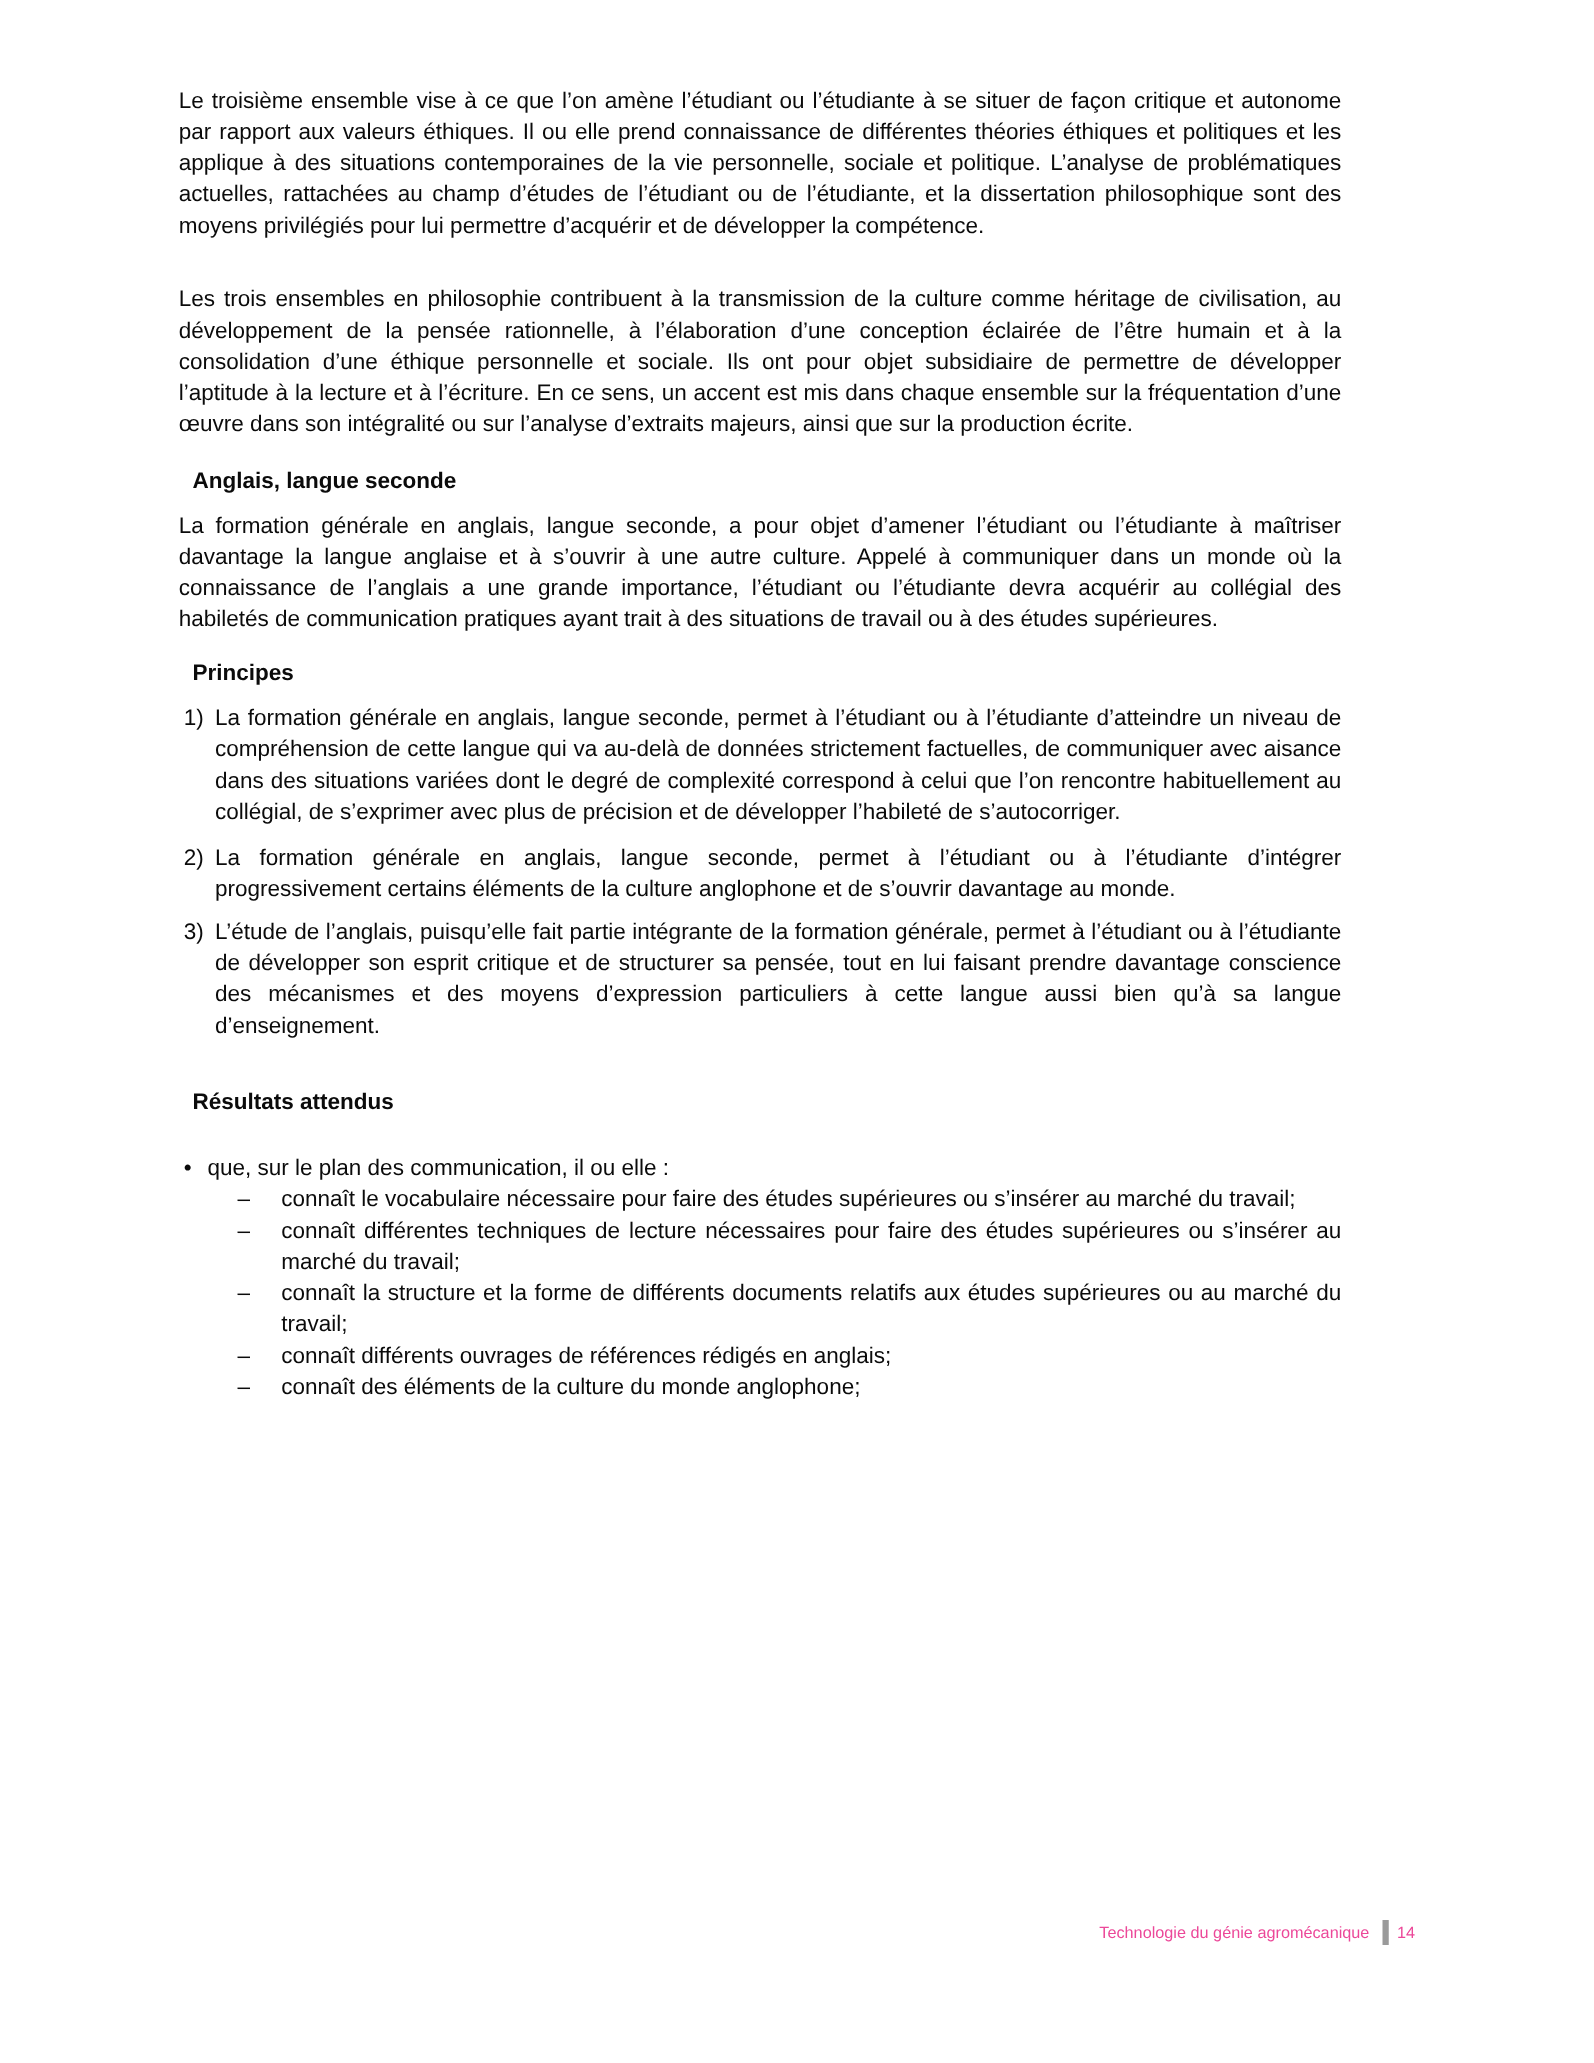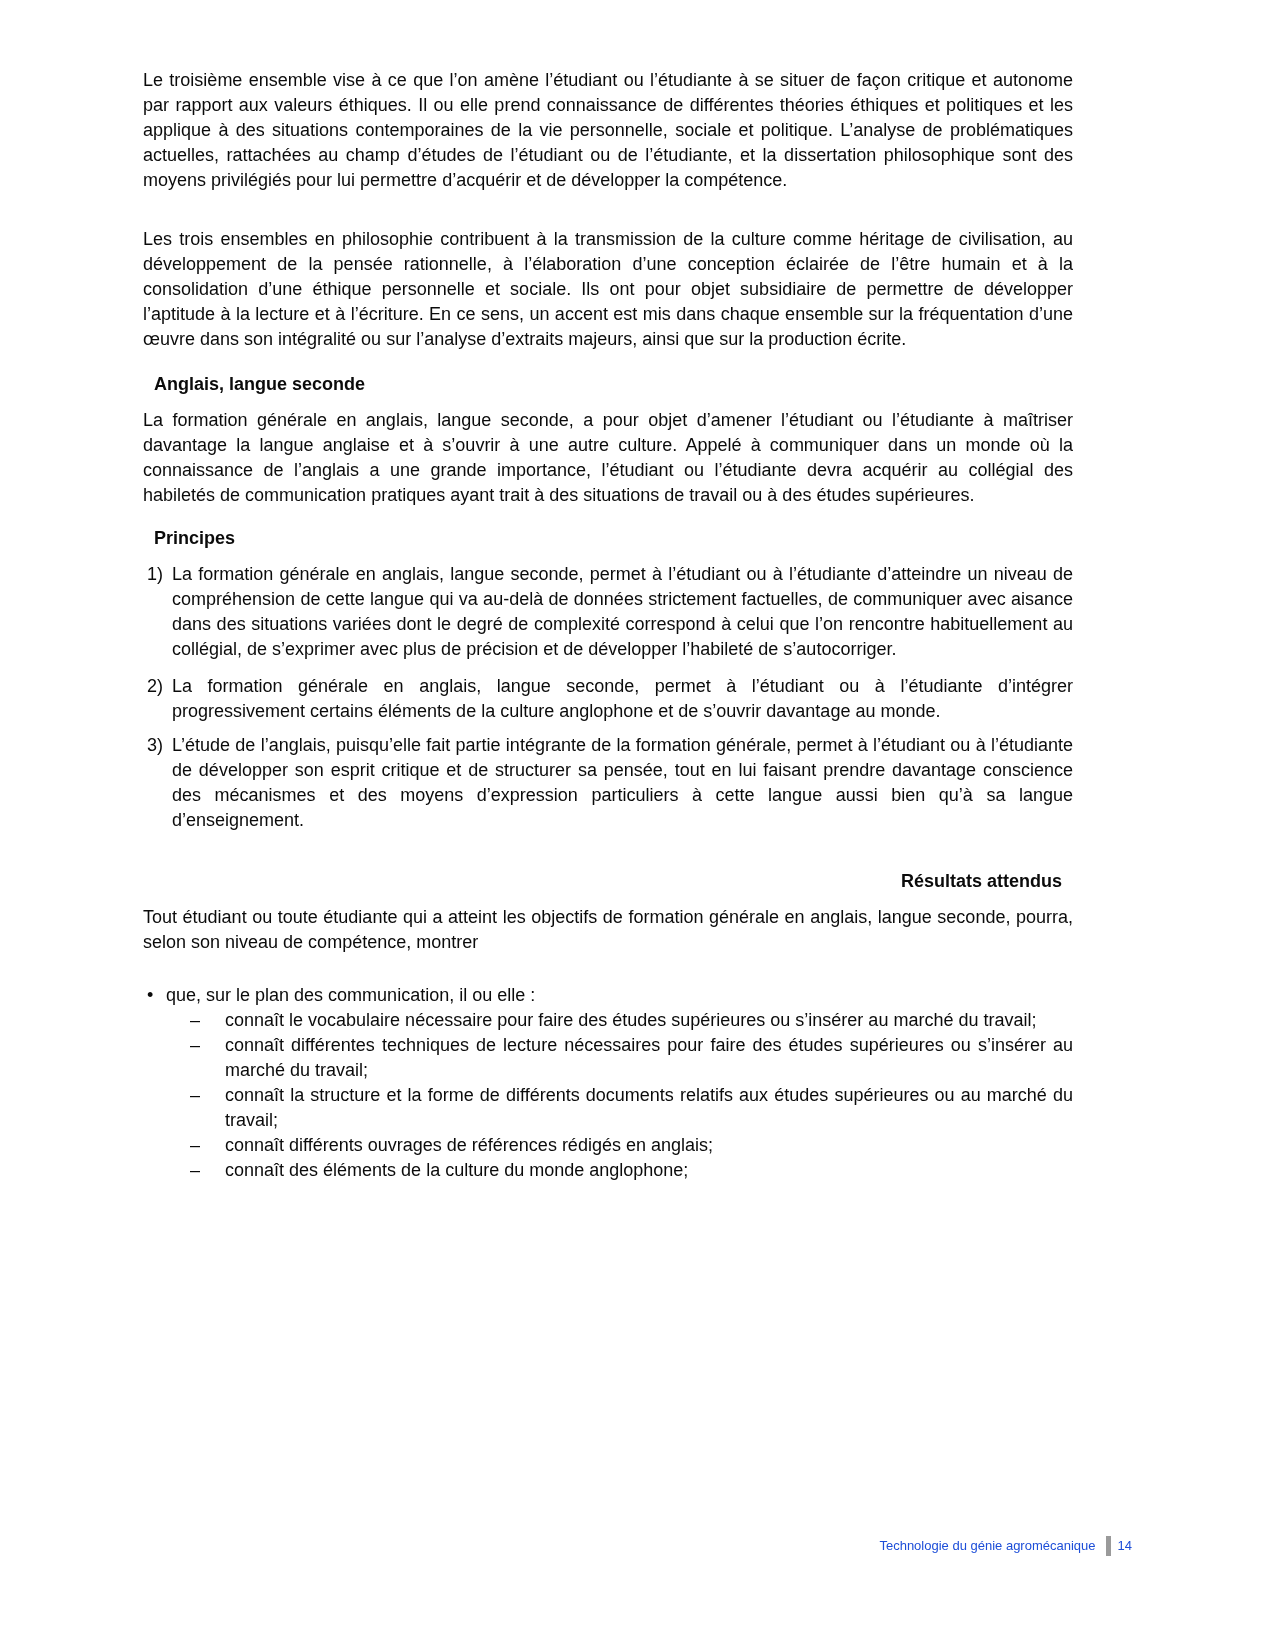--- a/index.html
+++ b/index.html
@@ -29,21 +29,21 @@
     margin: 11px;
     font-size: 18px;
     line-height: 25px;
     font-weight: bold;
     text-align: left;
   }
   .p2 { margin-top: 34px; }
   .h-anglais { margin-top: 20px; }
   .p-anglais { margin-top: 10px; }
   .h-principes { margin-top: 18px; }
-  .h-resultats { margin-top: 36px; text-align: right; }
+  .h-resultats { margin-top: 36px; }
   .p-resultats { margin-top: 9px; }
 
   .numbered-item {
     display: flex;
     font-size: 18px;
     line-height: 25px;
   }
   .item-1 { margin-top: 11px; }
   .item-2 { margin-top: 12px; }
   .item-3 { margin-top: 9px; }
@@ -87,21 +87,21 @@
   }
 
   .footer {
     position: absolute;
     top: 1536px;
     right: 143px;
     display: flex;
     align-items: center;
     font-size: 13px;
     line-height: 20px;
-    color: #1d4ed8;
+    color: #ec4899;
   }
   .footer-bar {
     width: 5px;
     height: 20px;
     background: #9a9a9a;
     margin-left: 10px;
     margin-right: 7px;
   }
 </style>
 </head>
@@ -130,21 +130,20 @@
       <span class="itext">La formation générale en anglais, langue seconde, permet à l’étudiant ou à l’étudiante d’intégrer progressivement certains éléments de la culture anglophone et de s’ouvrir davantage au monde.</span>
     </div>
 
     <div class="numbered-item item-3">
       <span class="num">3)</span>
       <span class="itext">L’étude de l’anglais, puisqu’elle fait partie intégrante de la formation générale, permet à l’étudiant ou à l’étudiante de développer son esprit critique et de structurer sa pensée, tout en lui faisant prendre davantage conscience des mécanismes et des moyens d’expression particuliers à cette langue aussi bien qu’à sa langue d’enseignement.</span>
     </div>
 
     <h3 class="heading h-resultats">Résultats attendus</h3>
 
-    <p class="para p-resultats">Tout étudiant ou toute étudiante qui a atteint les objectifs de formation générale en anglais, langue seconde, pourra, selon son niveau de compétence, montrer</p>
 
     <div class="knowledge">
       <div class="bullet-row">
         <span class="bullet-marker">•</span>
         <span class="btext">que, sur le plan des communication, il ou elle :</span>
       </div>
 
       <div class="dash-row">
         <span class="dash-marker">–</span>
         <span class="dtext">connaît le vocabulaire nécessaire pour faire des études supérieures ou s’insérer au marché du travail;</span>

